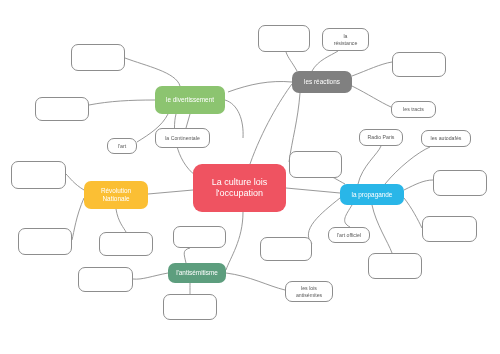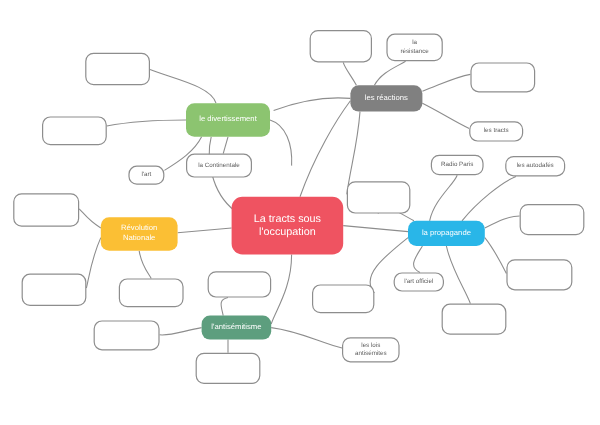--- a/index.html
+++ b/index.html
@@ -90,21 +90,21 @@
       <path d="M 84 190 C 74 184 70 178 66 174" fill="none" stroke="#8d8d8d" stroke-width="0.9"></path>
       <path d="M 84 198 C 76 216 74 232 72 240" fill="none" stroke="#8d8d8d" stroke-width="0.9"></path>
       <path d="M 116 209 C 118 222 124 228 126 232" fill="none" stroke="#8d8d8d" stroke-width="0.9"></path>
       <path d="M 186 263 C 184 254 182 250 190 248" fill="none" stroke="#8d8d8d" stroke-width="0.9"></path>
       <path d="M 168 273 C 152 276 142 280 133 279" fill="none" stroke="#8d8d8d" stroke-width="0.9"></path>
       <path d="M 190 283 C 190 290 190 292 190 294" fill="none" stroke="#8d8d8d" stroke-width="0.9"></path>
       <path d="M 226 273 C 250 276 268 286 285 290" fill="none" stroke="#8d8d8d" stroke-width="0.9"></path>
     </svg>
 
   <div id="nodes">
-      <div class="node central" style="background: rgb(239, 83, 97); left: 193px; top: 164px; width: 93px; height: 48px;">La tracts sous
+      <div class="node central" style="background: rgb(239, 83, 97); left: 193px; top: 164px; width: 93px; height: 48px;">La culture lois
 l'occupation</div>
       <div class="node branch" style="background: rgb(140, 196, 112); left: 155px; top: 86px; width: 70px; height: 28px;">le divertissement</div>
       <div class="node branch" style="background: rgb(128, 128, 128); left: 292px; top: 71px; width: 60px; height: 22px;">les réactions</div>
       <div class="node branch" style="background: rgb(41, 182, 232); left: 340px; top: 184px; width: 64px; height: 21px;">la propagande</div>
       <div class="node branch" style="background: rgb(251, 191, 52); left: 84px; top: 181px; width: 64px; height: 28px;">Révolution
 Nationale</div>
       <div class="node branch" style="background: rgb(93, 158, 126); left: 168px; top: 263px; width: 58px; height: 20px;">l'antisémitisme</div>
       <div class="node leaf" style="left: 322px; top: 28px; width: 47px; height: 23px;">la
 résistance</div>
       <div class="node leaf" style="left: 391px; top: 101px; width: 45px; height: 17px;">les tracts</div>

